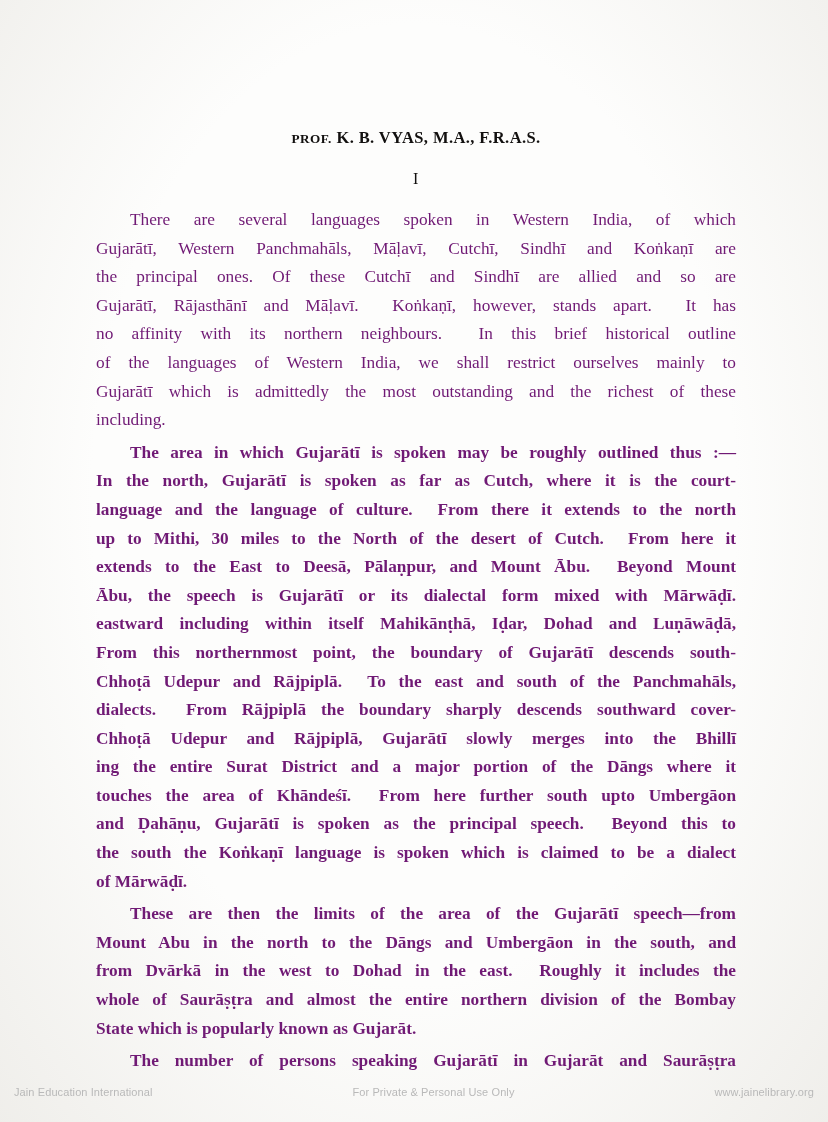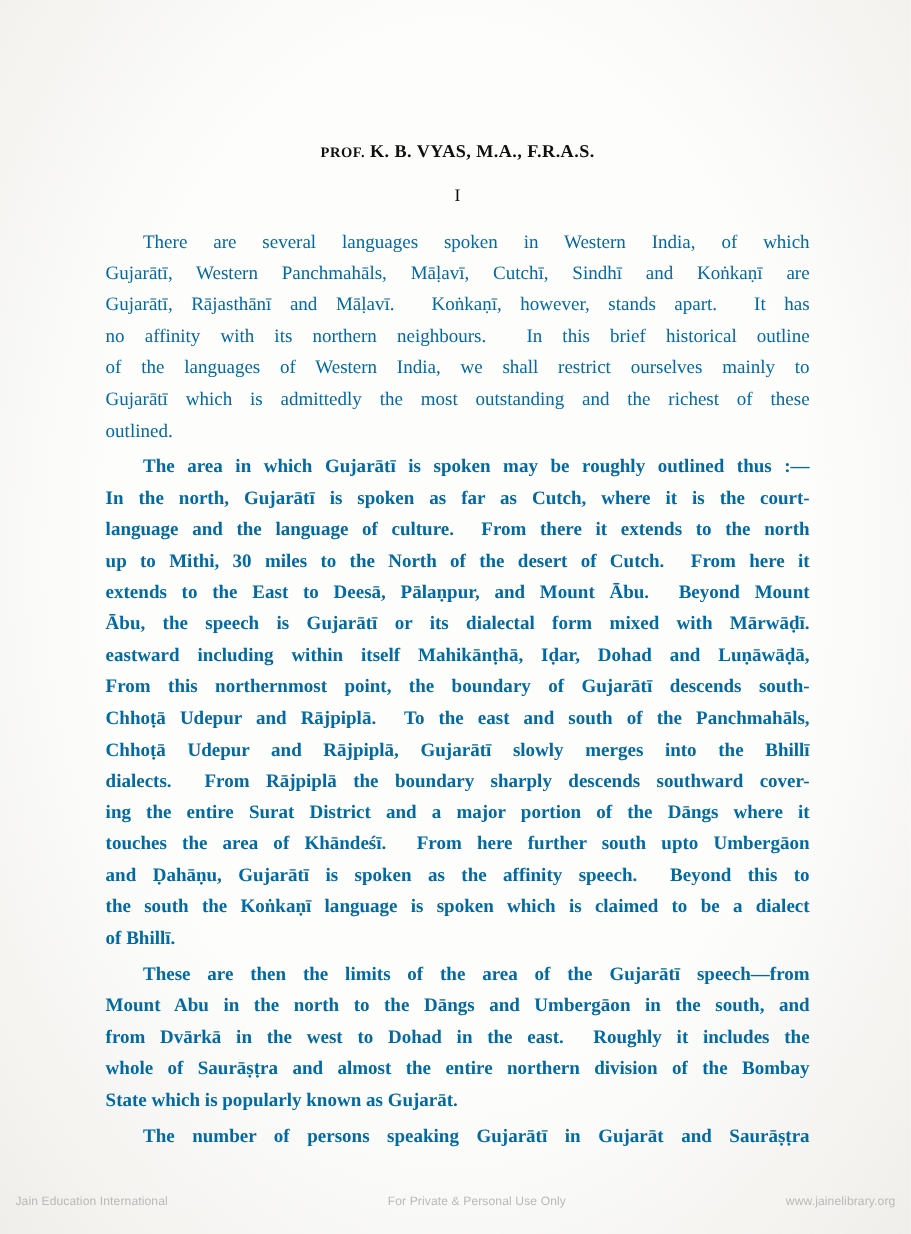--- a/index.html
+++ b/index.html
@@ -63,21 +63,21 @@
     letter-spacing: 0.5px;
   }
   .body-block {
     margin-top: 18px;
   }
   p.para {
     margin: 0;
     font-size: 17.3px;
     line-height: 28.6px;
     text-align: justify;
-    color: #0369a1;
+    color: #701a75;
   }
   p.para + p.para { margin-top: 4px; font-weight: bold; }
   
   .ln {
     display: block;
     text-align: justify;
     text-align-last: justify;
     white-space: pre-wrap;
   }
   .ln.last {
@@ -119,44 +119,45 @@
       <span>K. B. VYAS, M.A., F.R.A.S.</span>
     </div>
 
     <div class="section-num">I</div>
 
     <div class="body-block">
 
       <p class="para">
         <span class="ln indent">There  are  several  languages  spoken  in  Western  India,  of  which</span>
         <span class="ln">Gujarātī, Western Panchmahāls, Māḷavī, Cutchī, Sindhī and Koṅkaṇī are</span>
+        <span class="ln">the principal ones. Of these Cutchī and Sindhī are allied and so are</span>
         <span class="ln">Gujarātī, Rājasthānī and Māḷavī.  Koṅkaṇī, however, stands apart.  It has</span>
         <span class="ln">no affinity with its northern neighbours.  In this brief historical outline</span>
         <span class="ln">of the languages of Western India, we shall restrict ourselves mainly to</span>
         <span class="ln">Gujarātī which is admittedly the most outstanding and the richest of these</span>
-        <span class="ln last">outlined.</span>
+        <span class="ln last">including.</span>
       </p>
 
       <p class="para">
         <span class="ln indent">The area in which Gujarātī is spoken may be roughly outlined thus :—</span>
         <span class="ln">In the north, Gujarātī is spoken as far as Cutch, where it is the court-</span>
         <span class="ln">language and the language of culture.  From there it extends to the north</span>
         <span class="ln">up to Mithi, 30 miles to the North of the desert of Cutch.  From here it</span>
         <span class="ln">extends to the East to Deesā, Pālaṇpur, and Mount Ābu.  Beyond Mount</span>
         <span class="ln">Ābu, the speech is Gujarātī or its dialectal form mixed with Mārwāḍī.</span>
         <span class="ln">eastward including within itself Mahikānṭhā, Iḍar, Dohad and Luṇāwāḍā,</span>
         <span class="ln">From this northernmost point, the boundary of Gujarātī descends south-</span>
         <span class="ln">Chhoṭā Udepur and Rājpiplā.  To the east and south of the Panchmahāls,</span>
+        <span class="ln">dialects.  From Rājpiplā the boundary sharply descends southward cover-</span>
         <span class="ln">Chhoṭā Udepur and Rājpiplā, Gujarātī slowly merges into the Bhillī</span>
-        <span class="ln">dialects.  From Rājpiplā the boundary sharply descends southward cover-</span>
         <span class="ln">ing the entire Surat District and a major portion of the Dāngs where it</span>
         <span class="ln">touches the area of Khāndeśī.  From here further south upto Umbergāon</span>
-        <span class="ln">and Ḍahāṇu, Gujarātī is spoken as the affinity speech.  Beyond this to</span>
+        <span class="ln">and Ḍahāṇu, Gujarātī is spoken as the principal speech.  Beyond this to</span>
         <span class="ln">the south the Koṅkaṇī language is spoken which is claimed to be a dialect</span>
-        <span class="ln last">of Bhillī.</span>
+        <span class="ln last">of Mārwāḍī.</span>
       </p>
 
       <p class="para">
         <span class="ln indent">These  are  then  the  limits  of  the  area  of  the  Gujarātī  speech—from</span>
         <span class="ln">Mount Abu in the north to the Dāngs and Umbergāon in the south, and</span>
         <span class="ln">from Dvārkā in the west to Dohad in the east.  Roughly it includes the</span>
         <span class="ln">whole of Saurāṣṭra and almost the entire northern division of the Bombay</span>
         <span class="ln last">State which is popularly known as Gujarāt.</span>
       </p>
 

